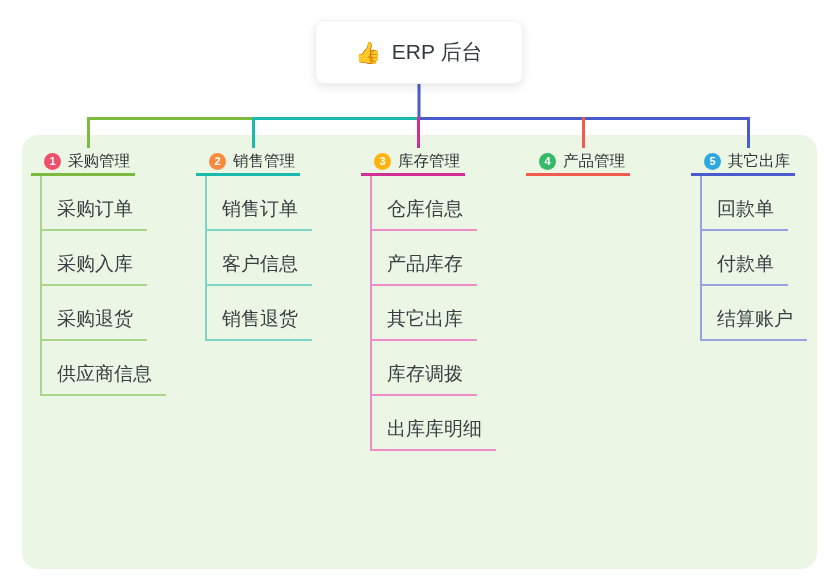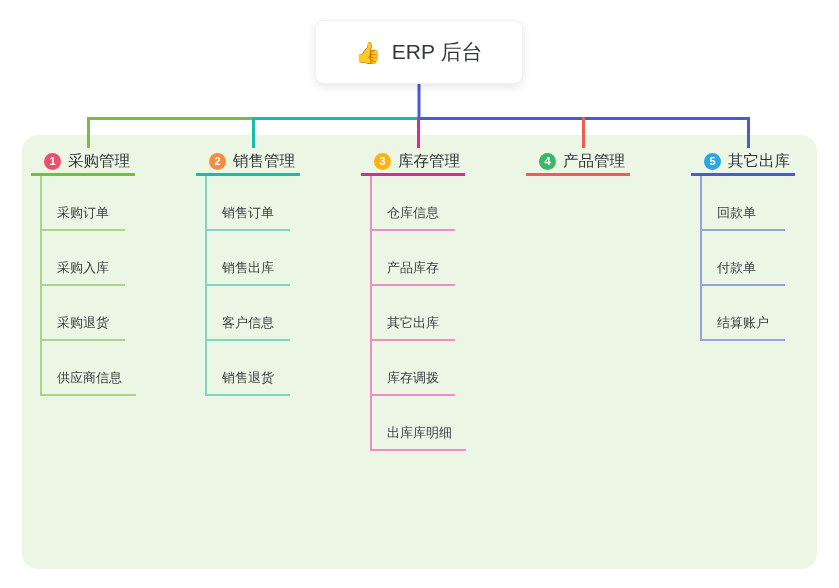--- a/index.html
+++ b/index.html
@@ -106,21 +106,21 @@
     width: 2px;
     background: var(--cl);
   }
   .child {
     height: 55px;
     box-sizing: border-box;
     display: flex;
     align-items: flex-end;
     padding: 0 14px 7px 17px;
     border-bottom: 2px solid var(--cl);
-    font-size: 13px;
+    font-size: 19px;
     color: #3a3d42;
     white-space: nowrap;
     width: max-content;
     min-width: 85px;
     cursor: default;
   }
 </style>
 </head>
 <body>
 
@@ -151,21 +151,20 @@
           <div class="child">供应商信息</div>
         </div>
       </div>
       <div class="branch" style="left: 196px;">
         <div class="topic" style="border-bottom-color: rgb(28, 185, 173);">
           <span class="badge" style="background: rgb(249, 139, 62);">2</span>
           <span>销售管理</span>
         </div>
         <div class="children" style="--cl: #7fd4c8;">
           <div class="child">销售订单</div>
-          <div class="child">销售出库</div>
           <div class="child">客户信息</div>
           <div class="child">销售退货</div>
         </div>
       </div>
       <div class="branch" style="left: 361px;">
         <div class="topic" style="border-bottom-color: rgb(209, 46, 150);">
           <span class="badge" style="background: rgb(255, 179, 14);">3</span>
           <span>库存管理</span>
         </div>
         <div class="children" style="--cl: #f08cc8;">

